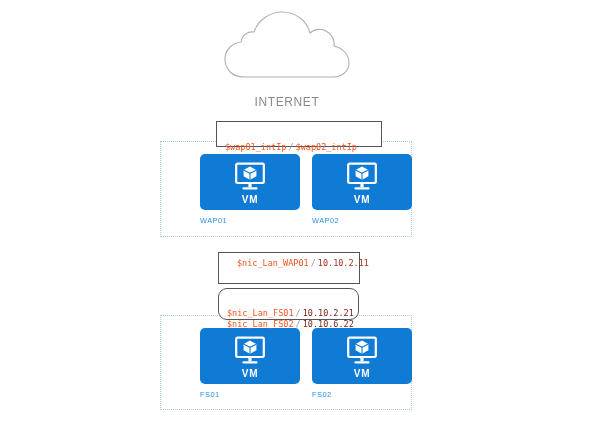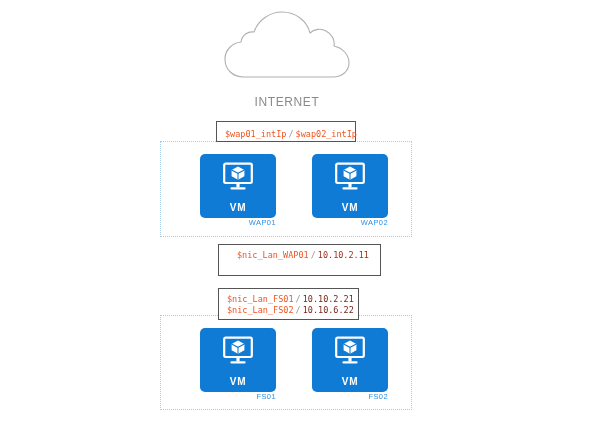--- a/index.html
+++ b/index.html
@@ -74,56 +74,58 @@
     padding: 4px 8px 4px 8px;
     font-family: "DejaVu Sans Mono", monospace;
     font-size: 8.5px;
     line-height: 11px;
     white-space: nowrap;
     z-index: 5;
   }
   .callout-wap-ip {
     left: 216px;
     top: 121px;
-    width: 140px;
+    width: 166px;
     height: 21px;
-    padding-top: 7px;
+    padding-top: 20px;
   }
   .callout-nic-wap {
     left: 218px;
-    top: 244px;
-    width: 163px;
+    top: 252px;
+    width: 142px;
     height: 32px;
     padding-top: 5px;
     padding-left: 18px;
   }
   .callout-nic-fs {
     left: 218px;
     top: 288px;
     width: 141px;
     height: 32px;
-    padding-top: 5px;
+    padding-top: 19px;
+    border-radius: 9px;
   }
 
   .var { color: #ee5522; }
   .sep { color: #999999; padding: 0 2px; }
   .ipv { color: #a03020; }
   .ipv-dark { color: #7a2418; }
 
   
   .vm-node {
     position: absolute;
     width: 76px;
   }
   .vm-tile {
     width: 76px;
-    height: 64px;
+    height: 56px;
     background: #0f7bd4;
     border-radius: 5px;
     position: relative;
+    padding-left: 24px;
   }
   .vm-tile svg {
     position: absolute;
     left: 50%;
     top: 8px;
     transform: translateX(-50%);
     display: block;
   }
   .vm-tile-text {
     position: absolute;
@@ -131,21 +133,22 @@
     right: 0;
     bottom: 5px;
     text-align: center;
     color: #ffffff;
     font-size: 10px;
     font-weight: bold;
     letter-spacing: 0.8px;
     font-family: "Liberation Sans", sans-serif;
   }
   .vm-caption {
-    text-align: right;
+    margin-top: 6px;
+    text-align: left;
     font-size: 7.5px;
     letter-spacing: 0.4px;
     color: #2e8fe0;
     font-family: "Liberation Sans", sans-serif;
   }
 
   .pos-wap01 { left: 200px; top: 154px; }
   .pos-wap02 { left: 312px; top: 154px; }
   .pos-fs01  { left: 200px; top: 328px; }
   .pos-fs02  { left: 312px; top: 328px; }

